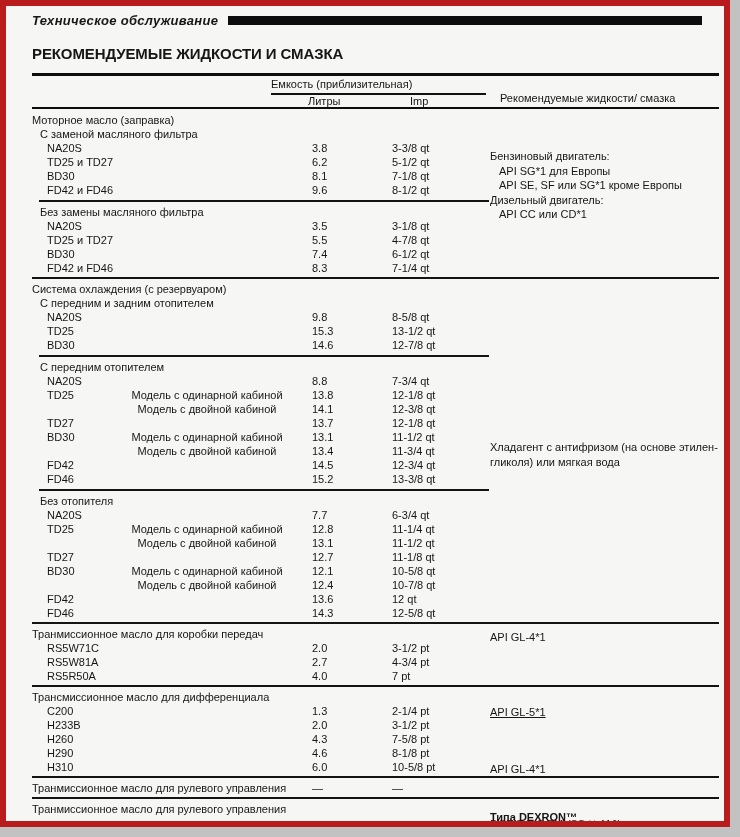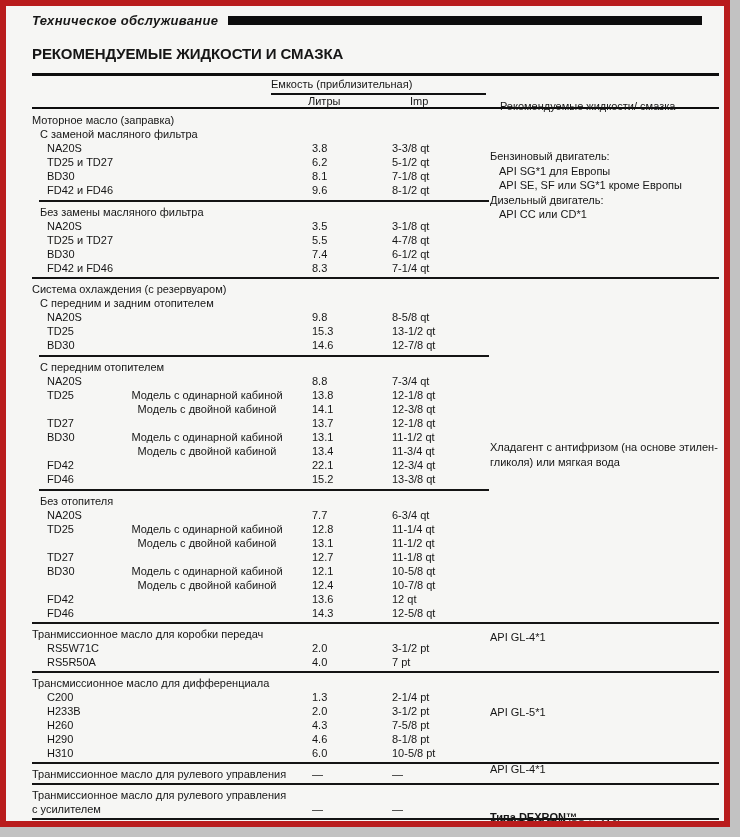--- a/index.html
+++ b/index.html
@@ -42,21 +42,21 @@
   }
   
   .colhead{
     position:relative;margin-left:26px;width:687px;height:31px;
     font-size:11px;
   }
   .cap-label{position:absolute;left:239px;top:2px;width:215px;text-align:left;}
   .cap-underline{position:absolute;left:239px;top:17px;width:215px;height:2px;background:#111;}
   .col-litres{position:absolute;left:276px;top:19px;}
   .col-imp{position:absolute;left:378px;top:19px;}
-  .col-rec{position:absolute;left:468px;top:24px;}
+  .col-rec{position:absolute;left:468px;top:16px;}
   .thickline2{margin-left:26px;width:687px;height:2px;background:#0d0d0d;}
   
   .tbl{margin-left:26px;width:687px;padding-top:4px;}
   .trow{
     display:grid;
     grid-template-columns:70px 210px 80px 90px 1fr;
     width:687px;
     line-height:14px;font-size:11px;
   }
   .trow .c-name{white-space:nowrap;padding-left:15px;}
@@ -79,21 +79,21 @@
   
   .rec{
     position:absolute;left:484px;
     font-size:11px;line-height:14.5px;
     white-space:nowrap;
   }
   .rec .ind{padding-left:9px;}
   .rec-engine{top:143px;}
   .rec-coolant{top:434px;}
   .rec-gearbox{top:624px;}
-  .rec-diff{top:699px;}
+  .rec-diff{top:699px;text-decoration:underline;}
   .rec-steering{top:756px;}
   .rec-psteering{top:804px;font-weight:bold;}
   .rec-brake{top:811px;}
 </style>
 </head>
 <body>
 
 <div class="page">
 
   <div class="topbar">
@@ -321,21 +321,21 @@
         <span class="c-name"></span>
         <span class="c-note">Модель с двойной кабиной</span>
         <span class="c-l">13.4</span>
         <span class="c-i">11-3/4 qt</span>
         <span class="c-fill"></span>
       </div>
 
       <div class="trow" data-type="row">
         <span class="c-name">FD42</span>
         <span class="c-note"></span>
-        <span class="c-l">22.1</span>
+        <span class="c-l">14.5</span>
         <span class="c-i">12-3/4 qt</span>
         <span class="c-fill"></span>
       </div>
 
       <div class="trow" data-type="row">
         <span class="c-name">FD46</span>
         <span class="c-note"></span>
         <span class="c-l">15.2</span>
         <span class="c-i">13-3/8 qt</span>
         <span class="c-fill"></span>
@@ -438,20 +438,27 @@
       </div>
 
       <div class="trow" data-type="row">
         <span class="c-name">RS5W71C</span>
         <span class="c-note"></span>
         <span class="c-l">2.0</span>
         <span class="c-i">3-1/2 pt</span>
         <span class="c-fill"></span>
       </div>
 
+      <div class="trow" data-type="row">
+        <span class="c-name">RS5W81A</span>
+        <span class="c-note"></span>
+        <span class="c-l">2.7</span>
+        <span class="c-i">4-3/4 pt</span>
+        <span class="c-fill"></span>
+      </div>
 
       <div class="trow" data-type="row">
         <span class="c-name">RS5R50A</span>
         <span class="c-note"></span>
         <span class="c-l">4.0</span>
         <span class="c-i">7 pt</span>
         <span class="c-fill"></span>
       </div>
 
       <div class="trow" data-type="SEP">

